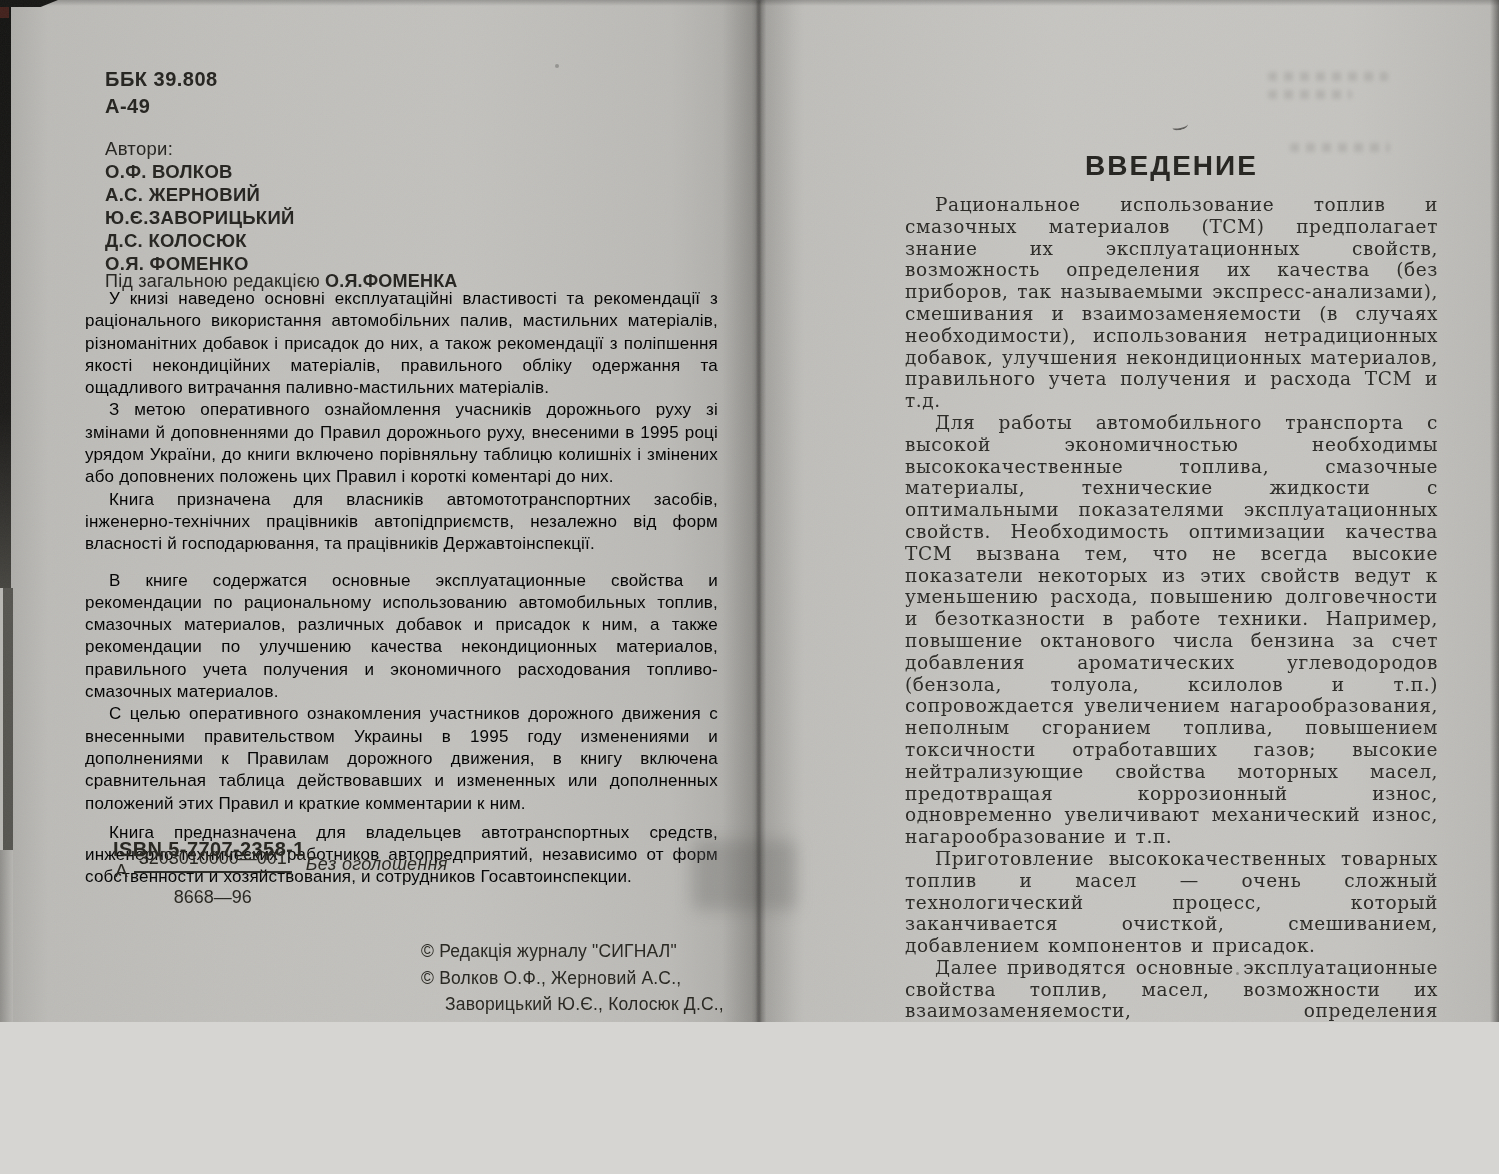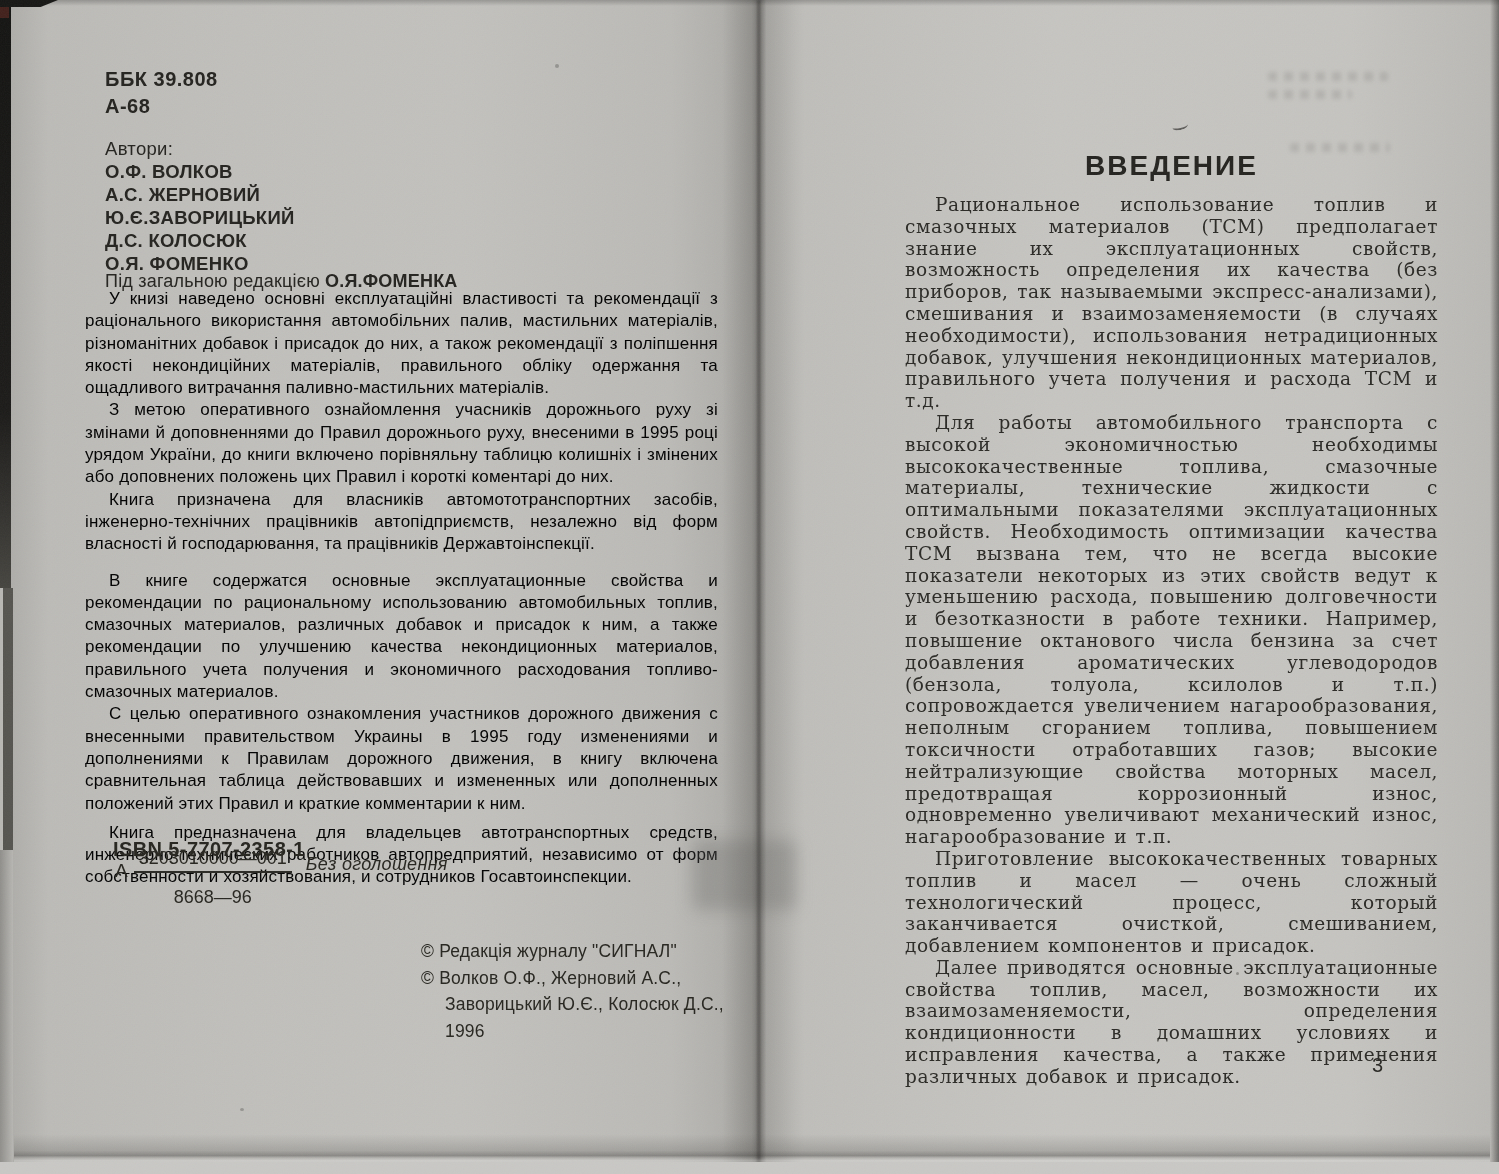--- a/index.html
+++ b/index.html
@@ -1,16 +1,16 @@
 <!DOCTYPE html>
 <html><head>
 <meta charset="utf-8">
 <style>
   html,body{margin:0;padding:0;background:#d6d5d2;}
-  .scan{position:relative;width:1499px;height:1174px;overflow:hidden;
+  .scan{position:relative;width:1499px;height:1022px;overflow:hidden;
         font-family:"Liberation Sans",sans-serif;background:#b9b8b4;}
   
   .page-left{position:absolute;left:11px;top:0;width:749px;height:1174px;
     background:linear-gradient(90deg,#aeada9 0%,#bcbbb7 5%,#c0bfbb 30%,#c2c1bd 60%,#bbbab6 88%,#a9a8a4 100%);}
   .page-right{position:absolute;left:760px;top:0;width:739px;height:1174px;
     background:linear-gradient(90deg,#a6a5a1 0%,#bfbeba 6%,#c6c5c1 40%,#c5c4c0 80%,#b9b8b4 100%);}
   
   .spine{position:absolute;left:722px;top:0;width:74px;height:1174px;z-index:3;
     background:linear-gradient(90deg,rgba(0,0,0,0) 0%,rgba(70,68,64,0.25) 40%,rgba(42,40,38,0.42) 51%,rgba(130,128,124,0.15) 60%,rgba(0,0,0,0) 100%);}
   .spine-line{position:absolute;left:757px;top:0;width:3px;height:1174px;z-index:3;background:rgba(55,53,50,0.38);filter:blur(1px);}
@@ -73,21 +73,21 @@
 </head>
 <body>
 
 <div class="scan">
 
   <div class="page-left"></div>
   <div class="page-right"></div>
 
   <div class="lp-head ink">
     <div>ББК 39.808</div>
-    <div>А-68</div>
+    <div>А-49</div>
   </div>
 
   <div class="lp-authors ink">
     <div>Автори:</div>
     <div class="a-name">О.Ф. ВОЛКОВ</div>
     <div class="a-name">А.С. ЖЕРНОВИЙ</div>
     <div class="a-name">Ю.Є.ЗАВОРИЦЬКИЙ</div>
     <div class="a-name">Д.С. КОЛОСЮК</div>
     <div class="a-name">О.Я. ФОМЕНКО</div>
   </div>

